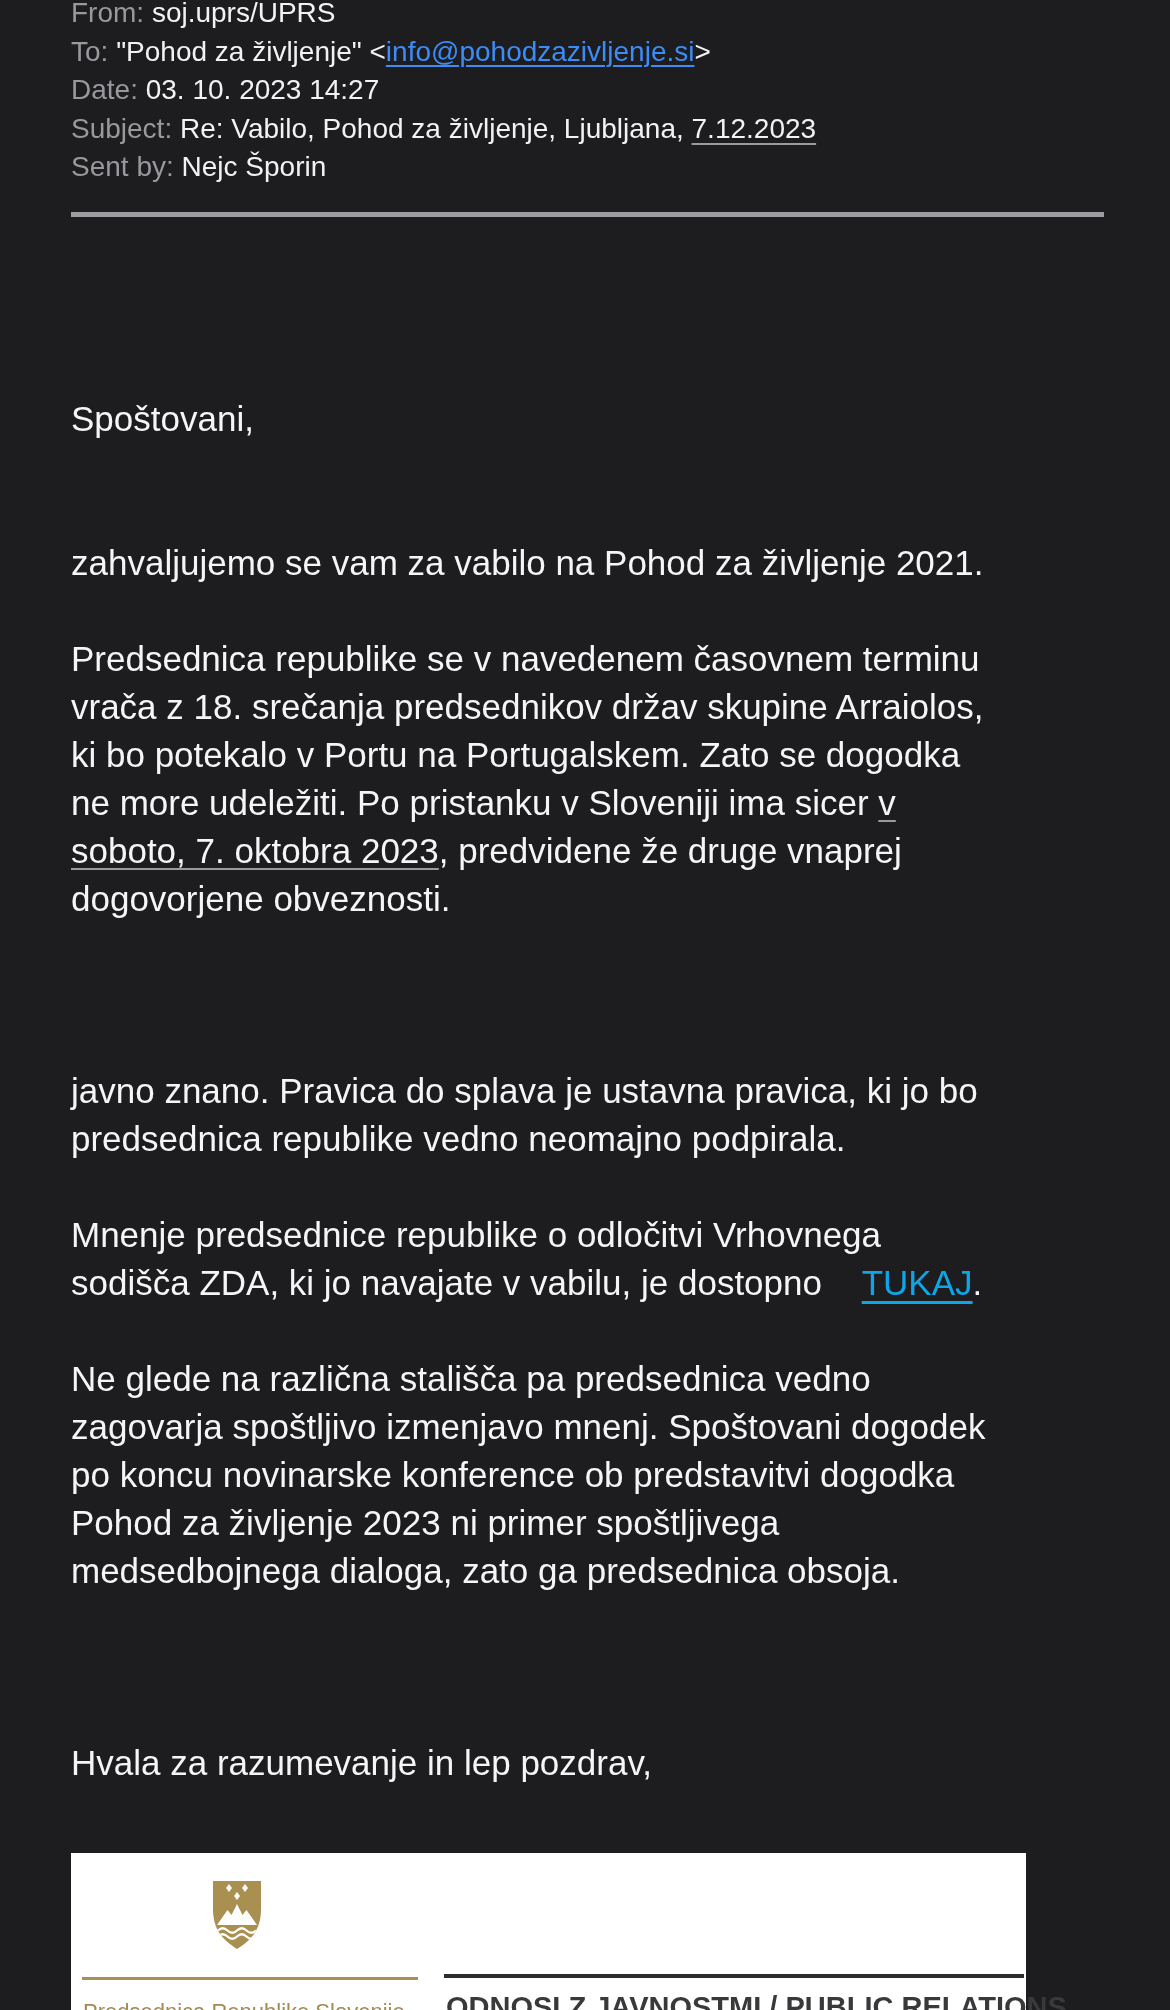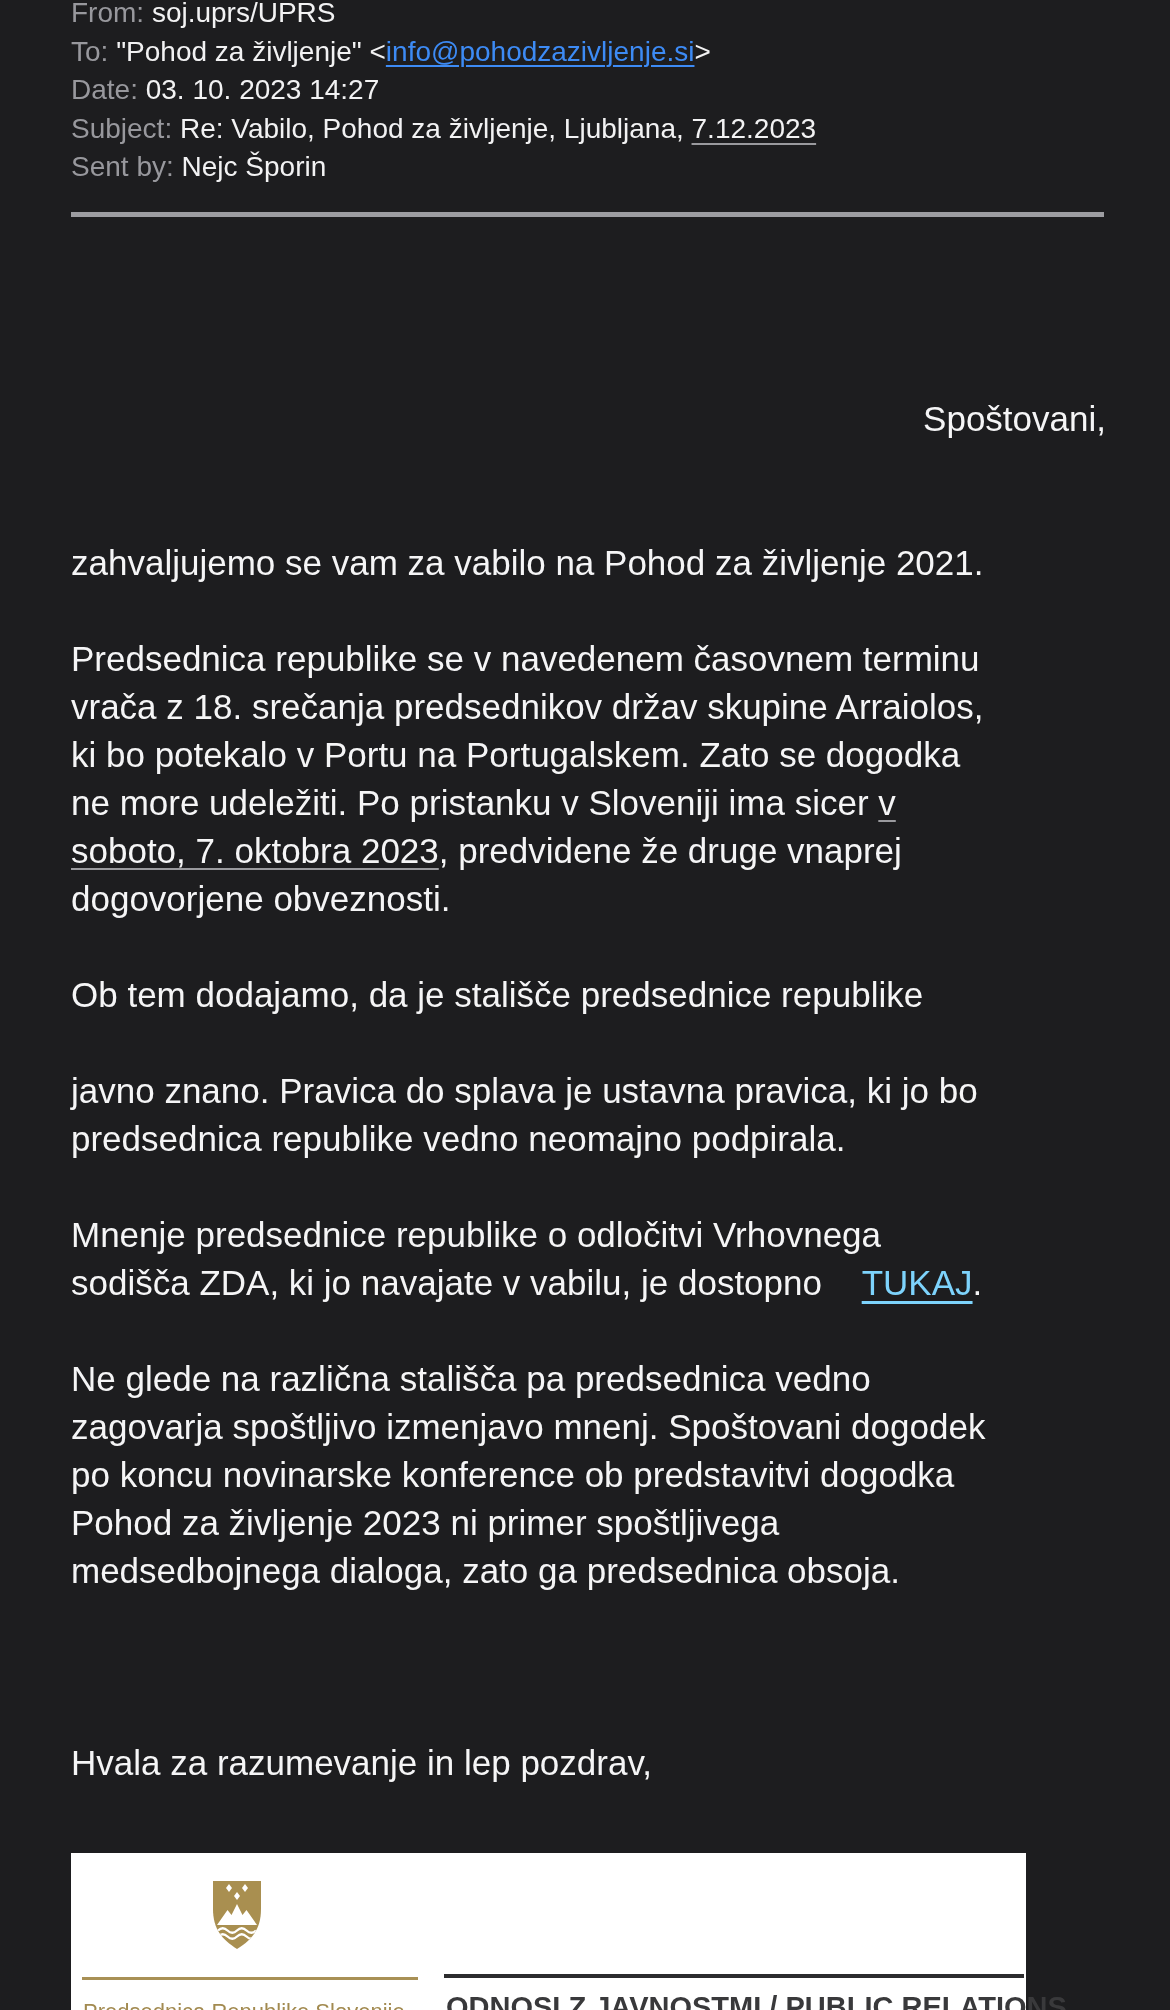--- a/index.html
+++ b/index.html
@@ -19,21 +19,21 @@
   }
   .u {
     text-decoration:underline; text-decoration-color:#9a9a9e;
     text-decoration-thickness:2px; text-underline-offset:5px;
   }
   .divider { margin:25px 0 0 71px; width:1033px; height:5px; background:#9d9da1; }
   
   .body-text { margin:178px 0 0 71px; width:1035px; font-size:35px; line-height:48px; color:#f5f5f6; }
   .para { margin:0; }
   a.tukaj-link {
-    color:#7dd3fc; text-decoration:underline;
+    color:#0ea5e9; text-decoration:underline;
     text-decoration-thickness:3px; text-underline-offset:6px; cursor:pointer;margin-left:30px;
   }
   
   .signature { position:relative; margin:66px 0 0 71px; width:955px; height:210px; background:#ffffff; }
   .coa { position:absolute; left:139px; top:26px; width:54px; height:72px; }
   .gold-rule { position:absolute; left:11px; top:124px; width:336px; height:3px; background:#a89055; }
   .gold-title { position:absolute; left:12px; top:146px; font-size:22px; color:#a28a50; white-space:nowrap; }
   .dark-rule { position:absolute; left:373px; top:121px; width:580px; height:4px; background:#2c2c2e; }
   .dark-title { position:absolute; left:375px; top:138px; font-size:29px; font-weight:700; color:#39393b; white-space:nowrap; }
 </style>
@@ -46,24 +46,24 @@
       <div><span class="hl-label">From:</span> <span class="hl-value"><span>soj.uprs/UPRS</span></span></div>
       <div><span class="hl-label">To:</span> <span class="hl-value"><span>"Pohod za življenje" &lt;</span><a class="mail-link" href="#">info@pohodzazivljenje.si</a><span>&gt;</span></span></div>
       <div><span class="hl-label">Date:</span> <span class="hl-value"><span>03. 10. 2023 14:27</span></span></div>
       <div><span class="hl-label">Subject:</span> <span class="hl-value"><span>Re: Vabilo, Pohod za življenje, Ljubljana, </span><span class="u">7.12.2023</span></span></div>
       <div><span class="hl-label">Sent by:</span> <span class="hl-value"><span>Nejc Šporin</span></span></div>
     </div>
 
   <div class="divider"></div>
 
   <div class="body-text" id="body-text">
-      <div class="para" style="margin-top: 0px; text-align: right;"><span>Spoštovani,</span></div>
+      <div class="para" style="margin-top: 0px;"><span>Spoštovani,</span></div>
       <div class="para" style="margin-top: 96px;"><span>zahvaljujemo se vam za vabilo na Pohod za življenje 2021.</span></div>
       <div class="para" style="margin-top: 48px;"><span>Predsednica republike se v navedenem časovnem terminu</span><br><span>vrača z 18. srečanja predsednikov držav skupine Arraiolos,</span><br><span>ki bo potekalo v Portu na Portugalskem. Zato se dogodka</span><br><span>ne more udeležiti. Po pristanku v Sloveniji ima sicer </span><span class="u">v</span><br><span class="u">soboto, 7. oktobra 2023</span><span>, predvidene že druge vnaprej</span><br><span>dogovorjene obveznosti.</span></div>
-      <div class="para" style="margin-top: 48px;"><span>Ob tem dodajamo, da je stališče predsednice republike</span><br><br><span>javno znano. Pravica do splava je ustavna pravica, ki jo bo</span><br><span>predsednica republike vedno neomajno podpirala.</span></div>
+      <div class="para" style="margin-top: 48px;"><br><br><span>javno znano. Pravica do splava je ustavna pravica, ki jo bo</span><br><span>predsednica republike vedno neomajno podpirala.</span></div>
       <div class="para" style="margin-top: 48px;"><span>Mnenje predsednice republike o odločitvi Vrhovnega</span><br><span>sodišča ZDA, ki jo navajate v vabilu, je dostopno </span><a class="tukaj-link" href="#">TUKAJ</a><span>.</span></div>
       <div class="para" style="margin-top: 48px;"><span>Ne glede na različna stališča pa predsednica vedno</span><br><span>zagovarja spoštljivo izmenjavo mnenj. Spoštovani dogodek</span><br><span>po koncu novinarske konference ob predstavitvi dogodka</span><br><span>Pohod za življenje 2023 ni primer spoštljivega</span><br><span>medsedbojnega dialoga, zato ga predsednica obsoja.</span></div>
       <div class="para" style="margin-top: 144px;"><span>Hvala za razumevanje in lep pozdrav,</span></div>
     </div>
 
   <div class="signature">
     <svg class="coa" viewBox="0 0 54 72" xmlns="http://www.w3.org/2000/svg">
       <defs>
         <clipPath id="shieldClip">
           <path d="M3,2 H51 V30 C51,50 42,60.5 27,70 C12,60.5 3,50 3,30 Z"></path>

